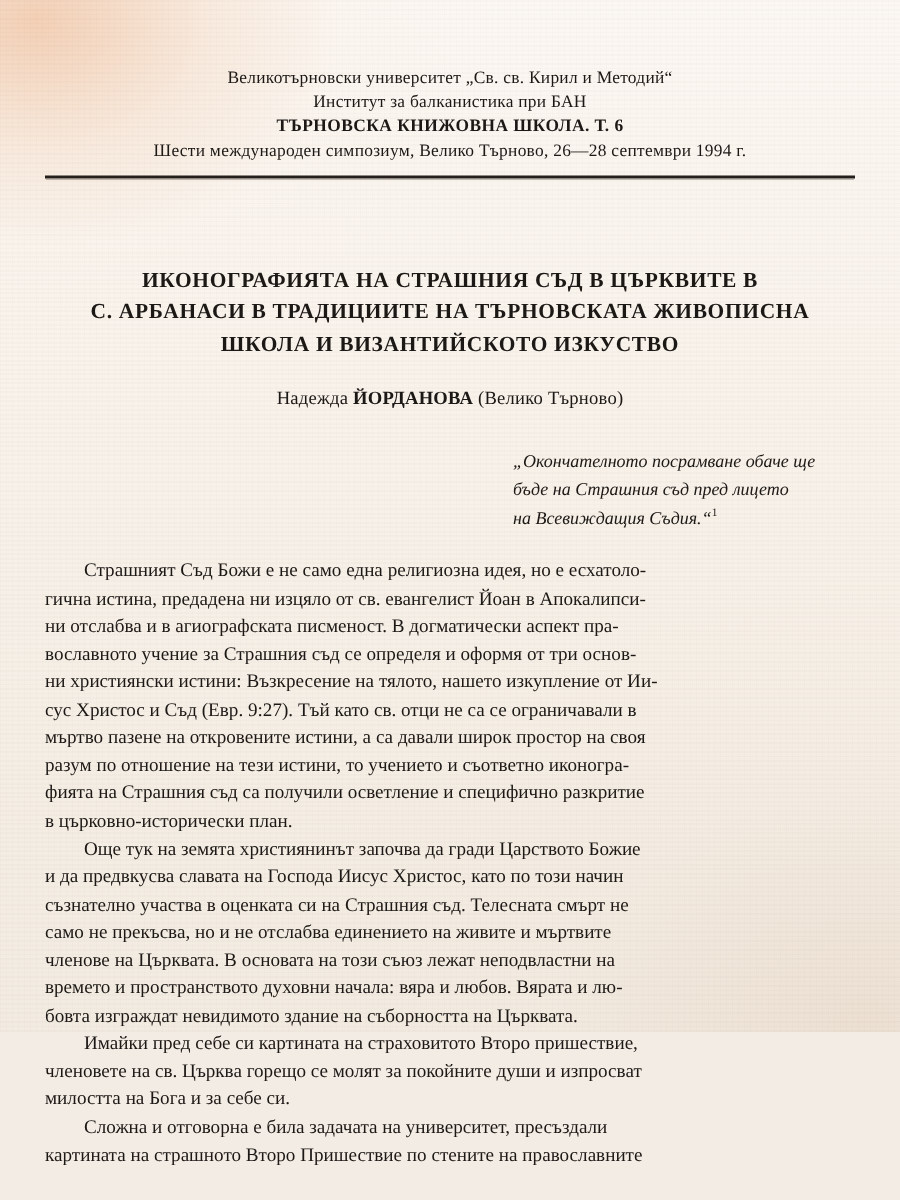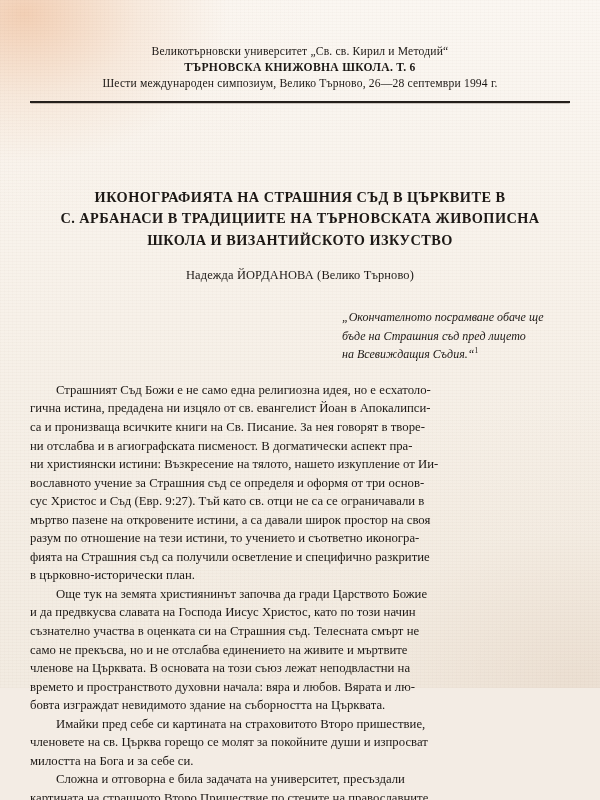--- a/index.html
+++ b/index.html
@@ -76,37 +76,37 @@
   .rule {
     height: 0;
     margin: 8px 0 0 0;
     border: 0;
     border-top: 2.4px solid #241f1b;
     box-shadow: 0 1.6px 0 -0.6px rgba(60,48,38,0.30);
   }
 
   
   #article-title {
-    margin-top: 84px;
+    margin-top: 58px;
     text-align: center;
     font-weight: bold;
     font-size: 14.3px;
     line-height: 21.5px;
     letter-spacing: 0.45px;
     text-transform: uppercase;
   }
   #article-title .t-line { white-space: nowrap; }
 
   #byline {
     margin-top: 17px;
     text-align: center;
     font-size: 12.4px;
     letter-spacing: 0.15px;
   }
-  #byline .author-surname { font-weight: normal; }
+  #byline .author-surname { font-weight: bold; }
 
   
   #epigraph {
     margin: 25px 0 16px auto;
     width: 228px;
     font-style: italic;
     font-size: 12px;
     line-height: 18.6px;
     text-align: justify;
     text-align-last: left;
@@ -132,20 +132,21 @@
   }
   #body-text .line.indent { text-indent: 26px; }
 </style>
 </head>
 <body>
 
 <div id="page">
 
   <header id="masthead">
     <div class="mh-line">Великотърновски университет „Св. св. Кирил и Методий“</div>
+    <div class="mh-line">Институт за балканистика при БАН</div>
     <div class="mh-line bold-caps">ТЪРНОВСКА КНИЖОВНА ШКОЛА. Т. 6</div>
     <div class="mh-line">Шести международен симпозиум, Велико Търново, 26—28 септември 1994 г.</div>
     <hr class="rule">
   </header>
 
   <h1 id="article-title">
     <span class="t-line">ИКОНОГРАФИЯТА НА СТРАШНИЯ СЪД В ЦЪРКВИТЕ В</span>
     <span class="t-line">С. АРБАНАСИ В ТРАДИЦИИТЕ НА ТЪРНОВСКАТА ЖИВОПИСНА</span>
     <span class="t-line">ШКОЛА И ВИЗАНТИЙСКОТО ИЗКУСТВО</span>
   </h1>
@@ -160,24 +161,23 @@
     <span class="ep-line">„Окончателното посрамване обаче ще</span>
     <span class="ep-line">бъде на Страшния съд пред лицето</span>
     <span class="ep-line"><span>на Всевиждащия Съдия.“</span><span class="fn-ref">1</span></span>
   </blockquote>
 
   <article id="body-text">
 
     <p class="para">
       <span class="line indent">Страшният Съд Божи е не само една религиозна идея, но е есхатоло-</span>
       <span class="line">гична истина, предадена ни изцяло от св. евангелист Йоан в Апокалипси-</span>
-      <span class="line">са и пронизваща всичките книги на Св. Писание. За нея говорят в творе-</span>
       <span class="line">ни отслабва и в агиографската писменост. В догматически аспект пра-</span>
+      <span class="line">вославното учение за Страшния съд се определя и оформя от три основ-</span>
       <span class="line">ни християнски истини: Възкресение на тялото, нашето изкупление от Ии-</span>
-      <span class="line">вославното учение за Страшния съд се определя и оформя от три основ-</span>
       <span class="line">сус Христос и Съд (Евр. 9:27). Тъй като св. отци не са се ограничавали в</span>
       <span class="line">мъртво пазене на откровените истини, а са давали широк простор на своя</span>
       <span class="line">разум по отношение на тези истини, то учението и съответно иконогра-</span>
       <span class="line">фията на Страшния съд са получили осветление и специфично разкритие</span>
       <span class="line">в църковно-исторически план.</span>
     </p>
 
     <p class="para">
       <span class="line indent">Още тук на земята християнинът започва да гради Царството Божие</span>
       <span class="line">и да предвкусва славата на Господа Иисус Христос, като по този начин</span>

